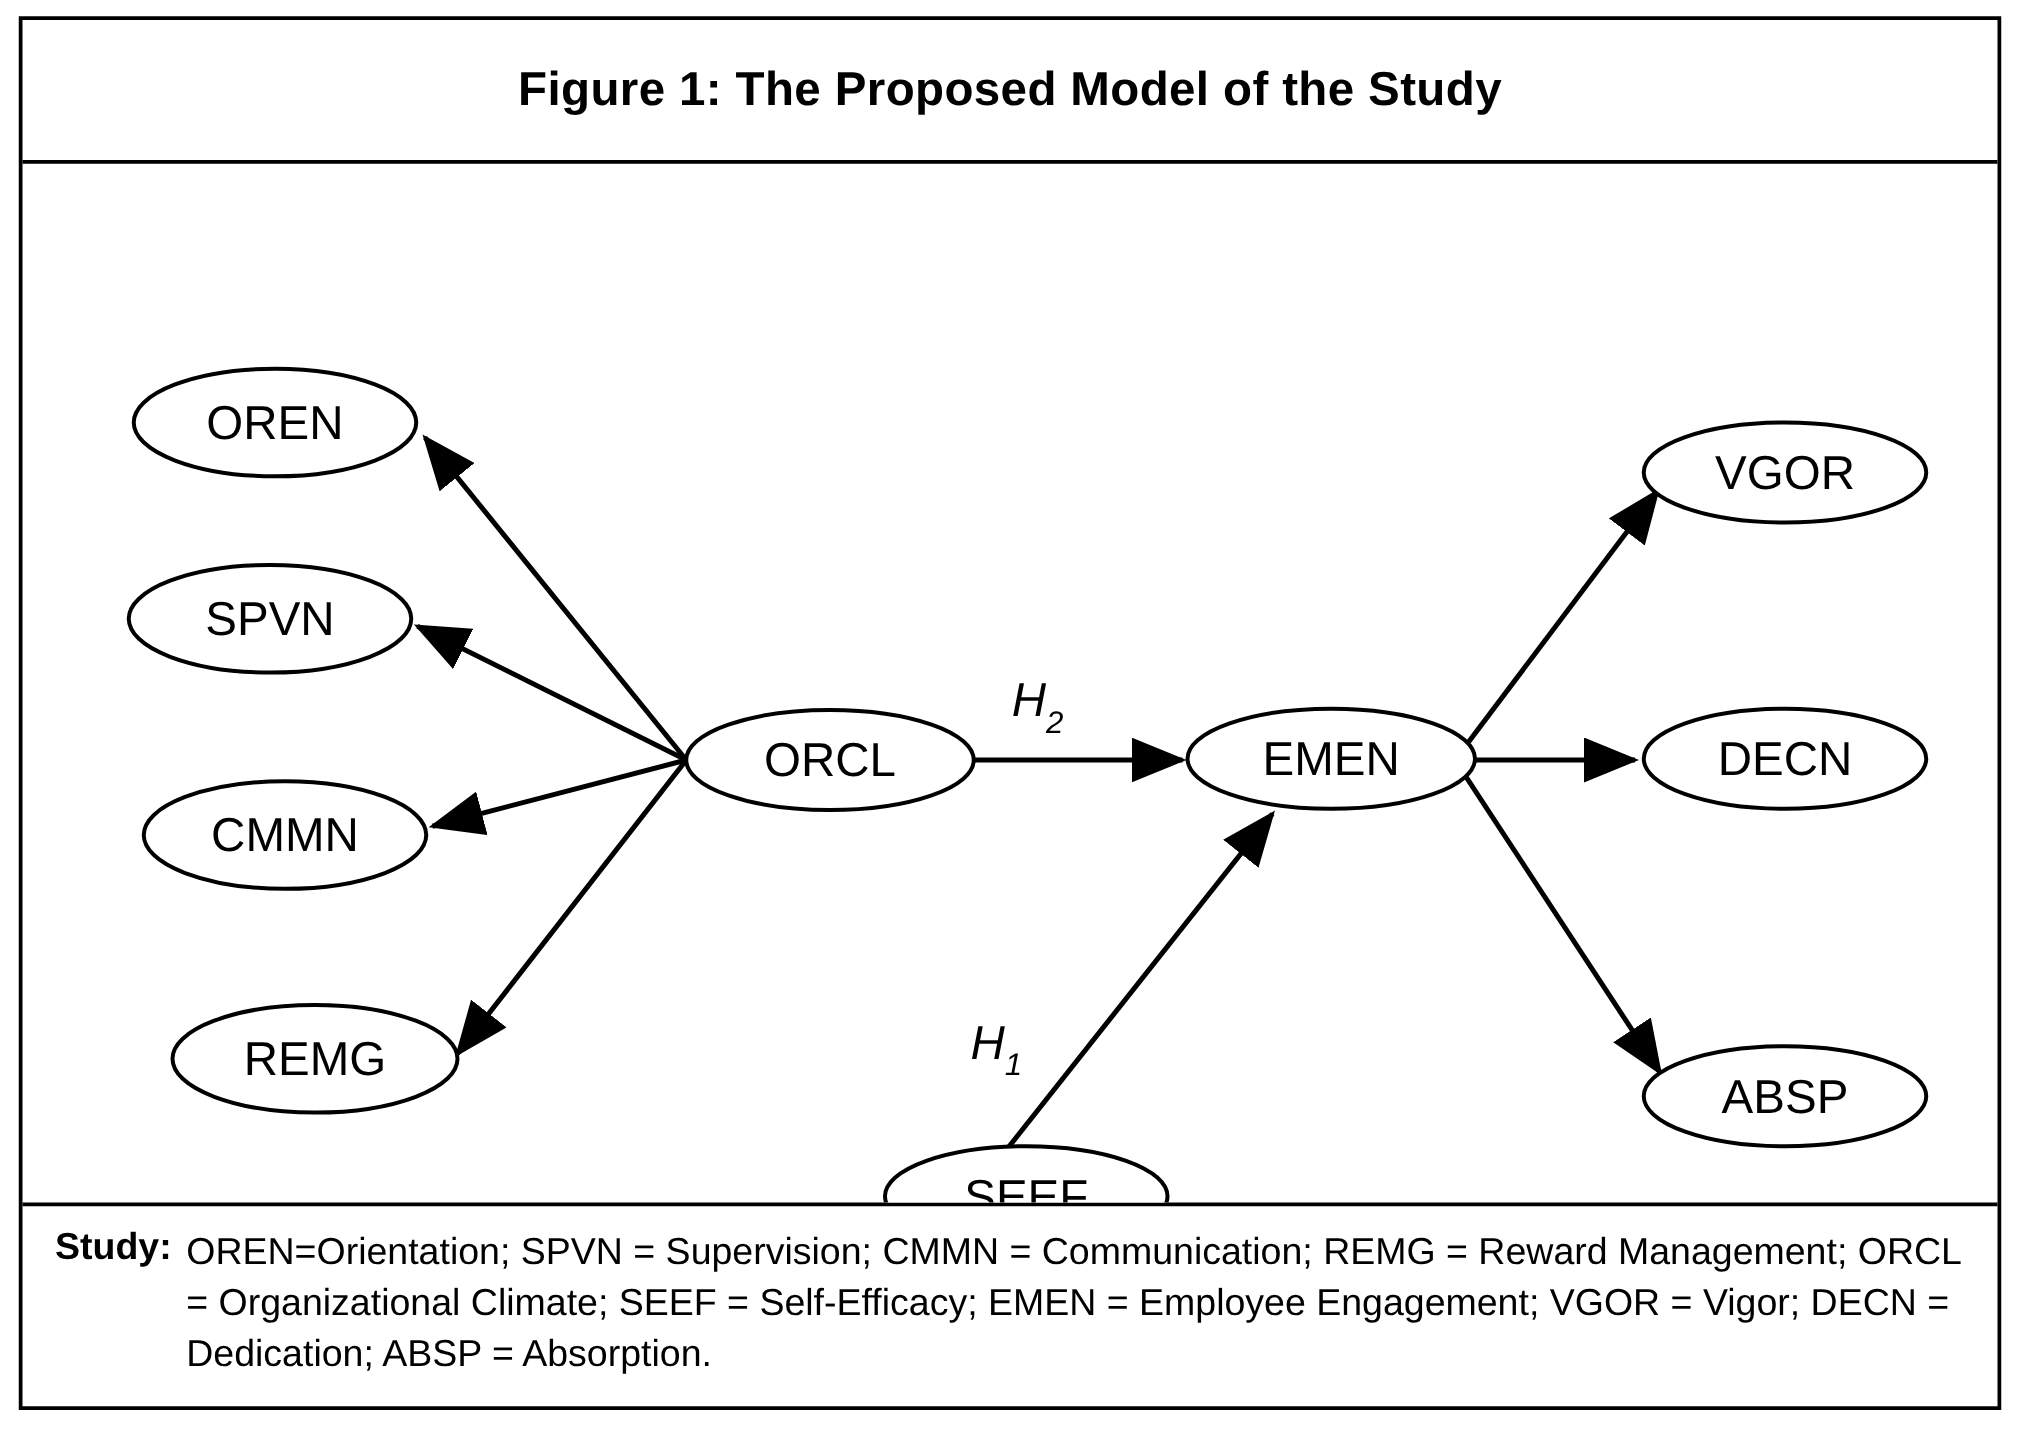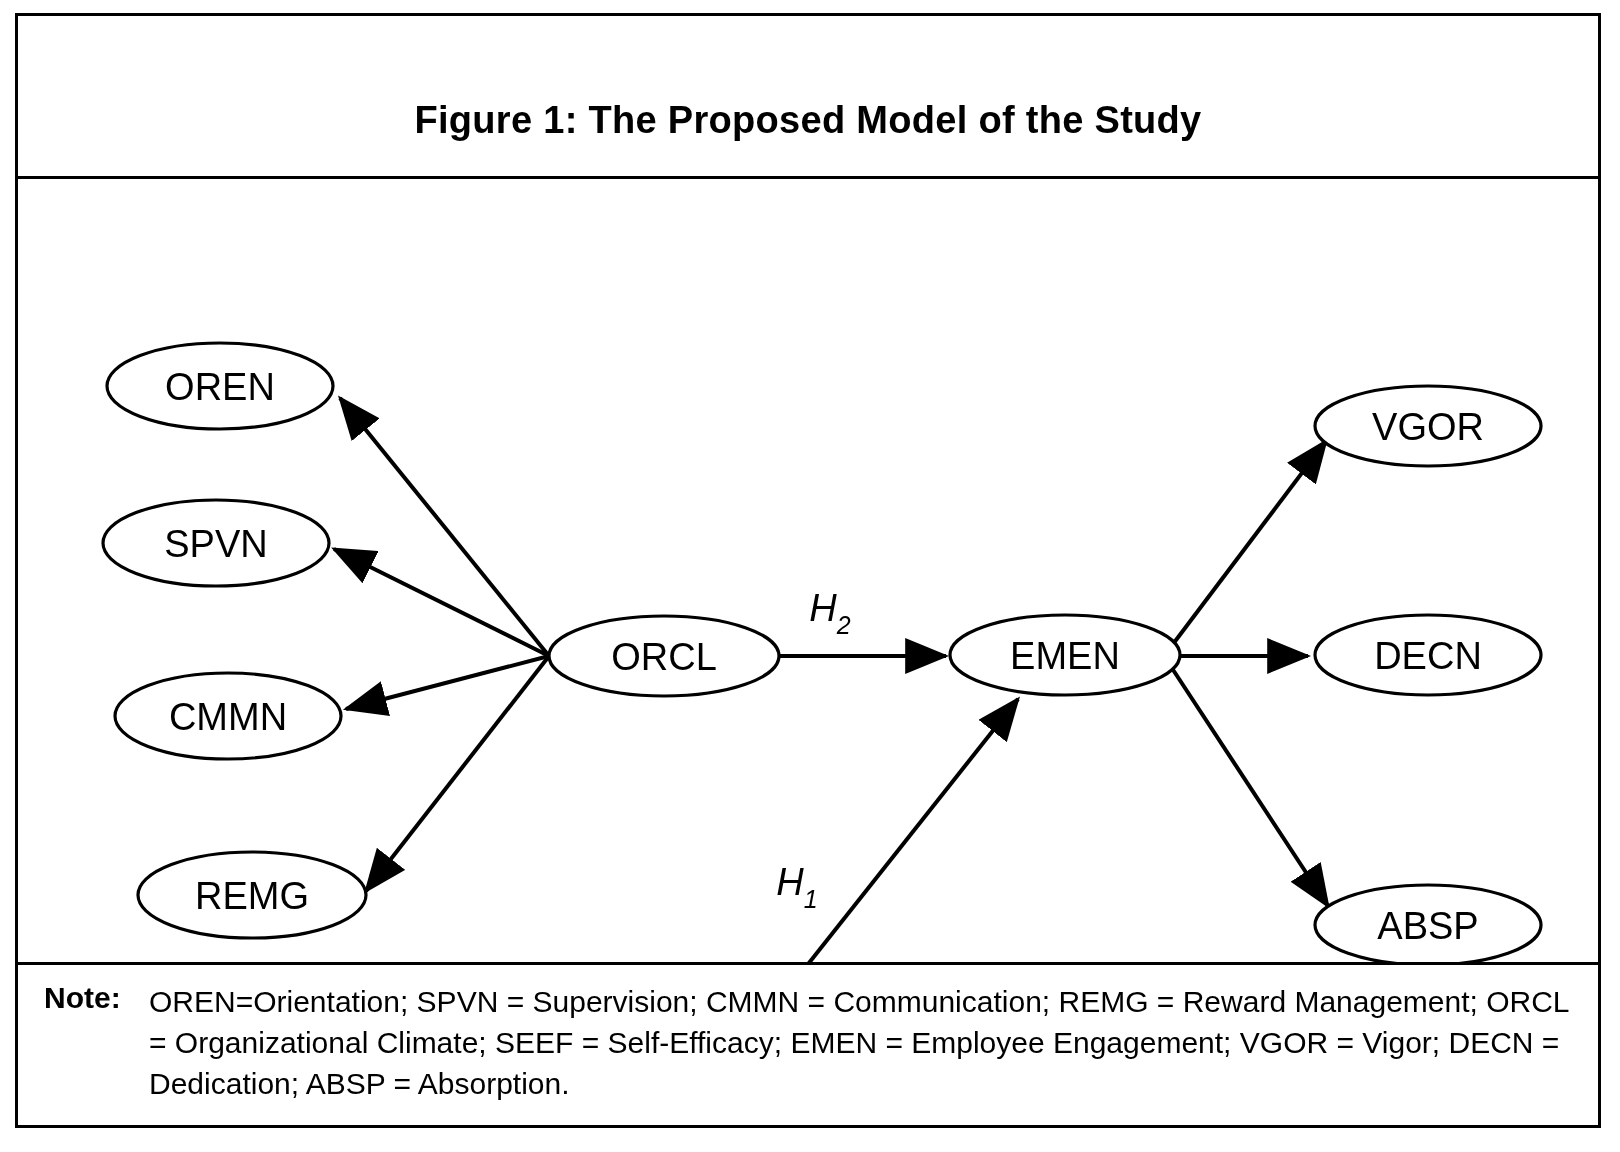--- a/index.html
+++ b/index.html
@@ -28,21 +28,20 @@
     flex-direction: column;
   }
 
   #figure-title-row {
     height: 112px;
     flex: 0 0 112px;
     border-bottom: 3px solid #000000;
     display: flex;
     align-items: center;
     justify-content: center;
-    margin-top: 48px;
   }
 
   #figure-title {
     font-size: 38px;
     font-weight: bold;
     letter-spacing: 0.3px;
     text-align: center;
   }
 
   #diagram-area {
@@ -213,21 +212,21 @@
         </text>
       </g>
     </svg>
   </div>
 
   <div id="figure-note-row">
     <table class="note-table">
       <tbody>
           <tr>
         <td class="note-label-cell">
-          <span id="note-label">Note:</span>
+          <span id="note-label">Study:</span>
         </td>
         <td class="note-body-cell">
           <span id="note-text">OREN=Orientation; SPVN = Supervision; CMMN = Communication; REMG = Reward Management; ORCL = Organizational Climate; SEEF = Self-Efficacy; EMEN = Employee Engagement; VGOR = Vigor; DECN = Dedication; ABSP = Absorption.</span>
         </td>
       </tr>
     </tbody>
       </table>
   </div>
 
 </div>

